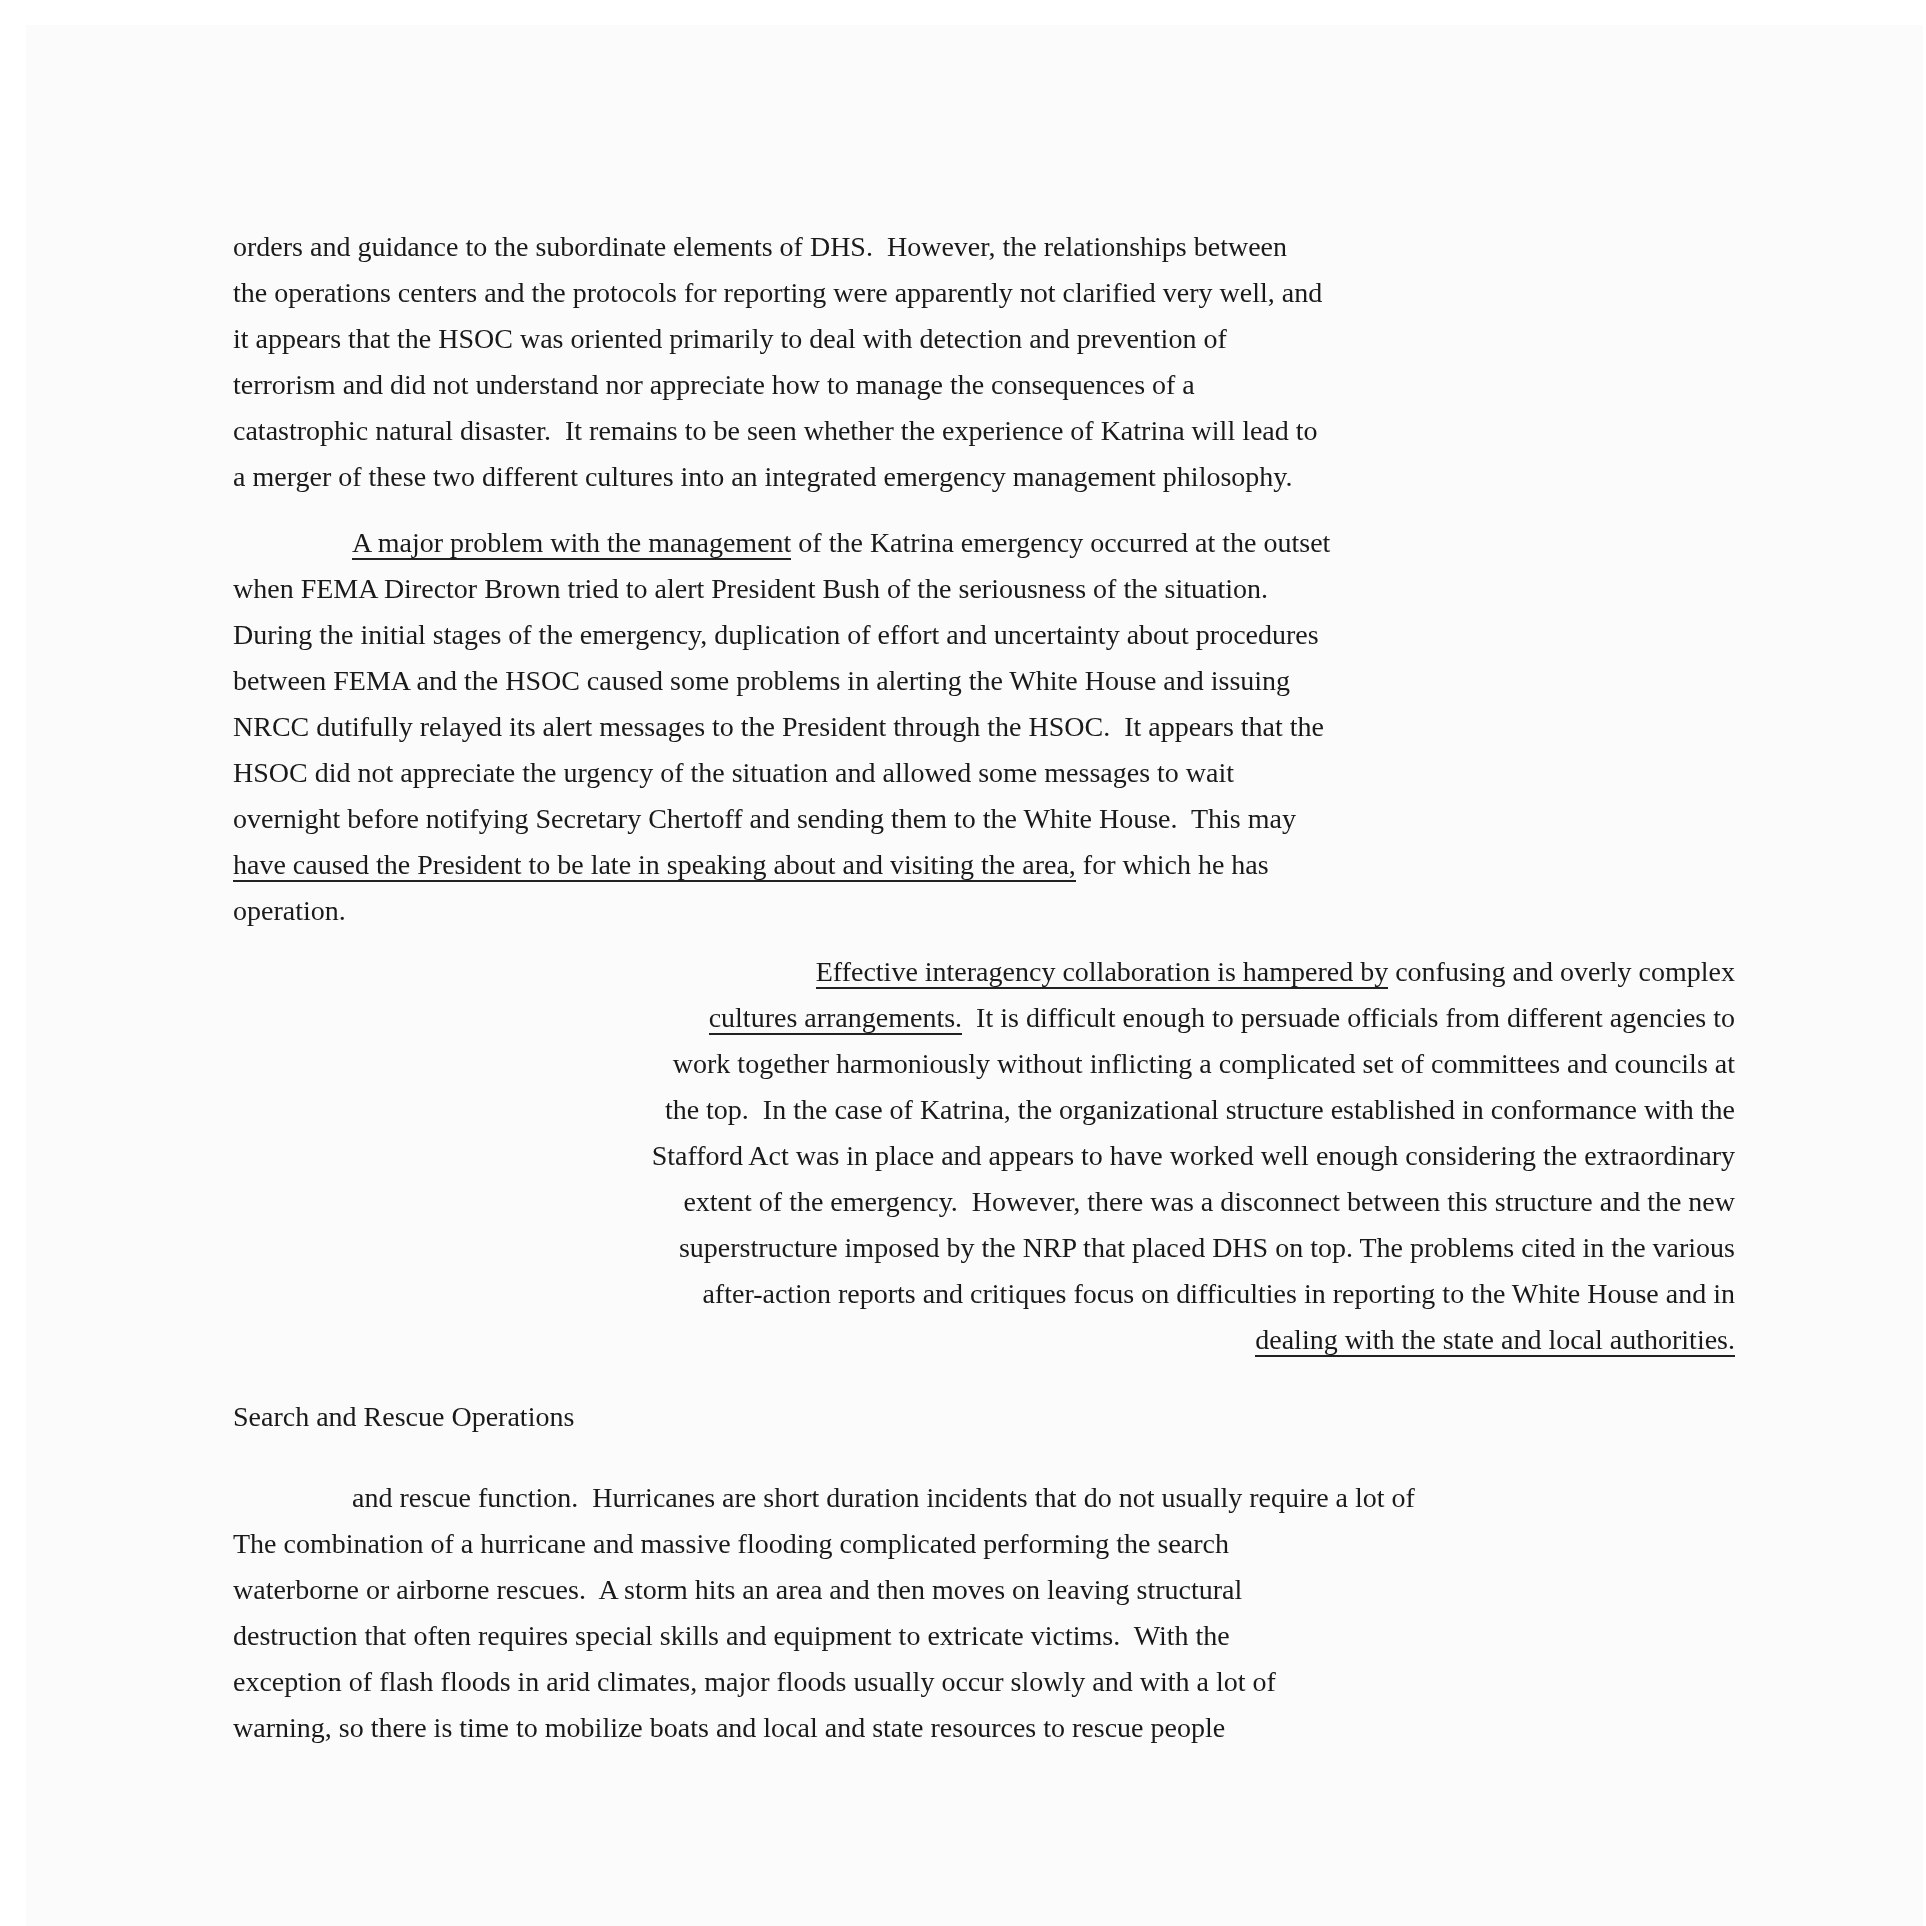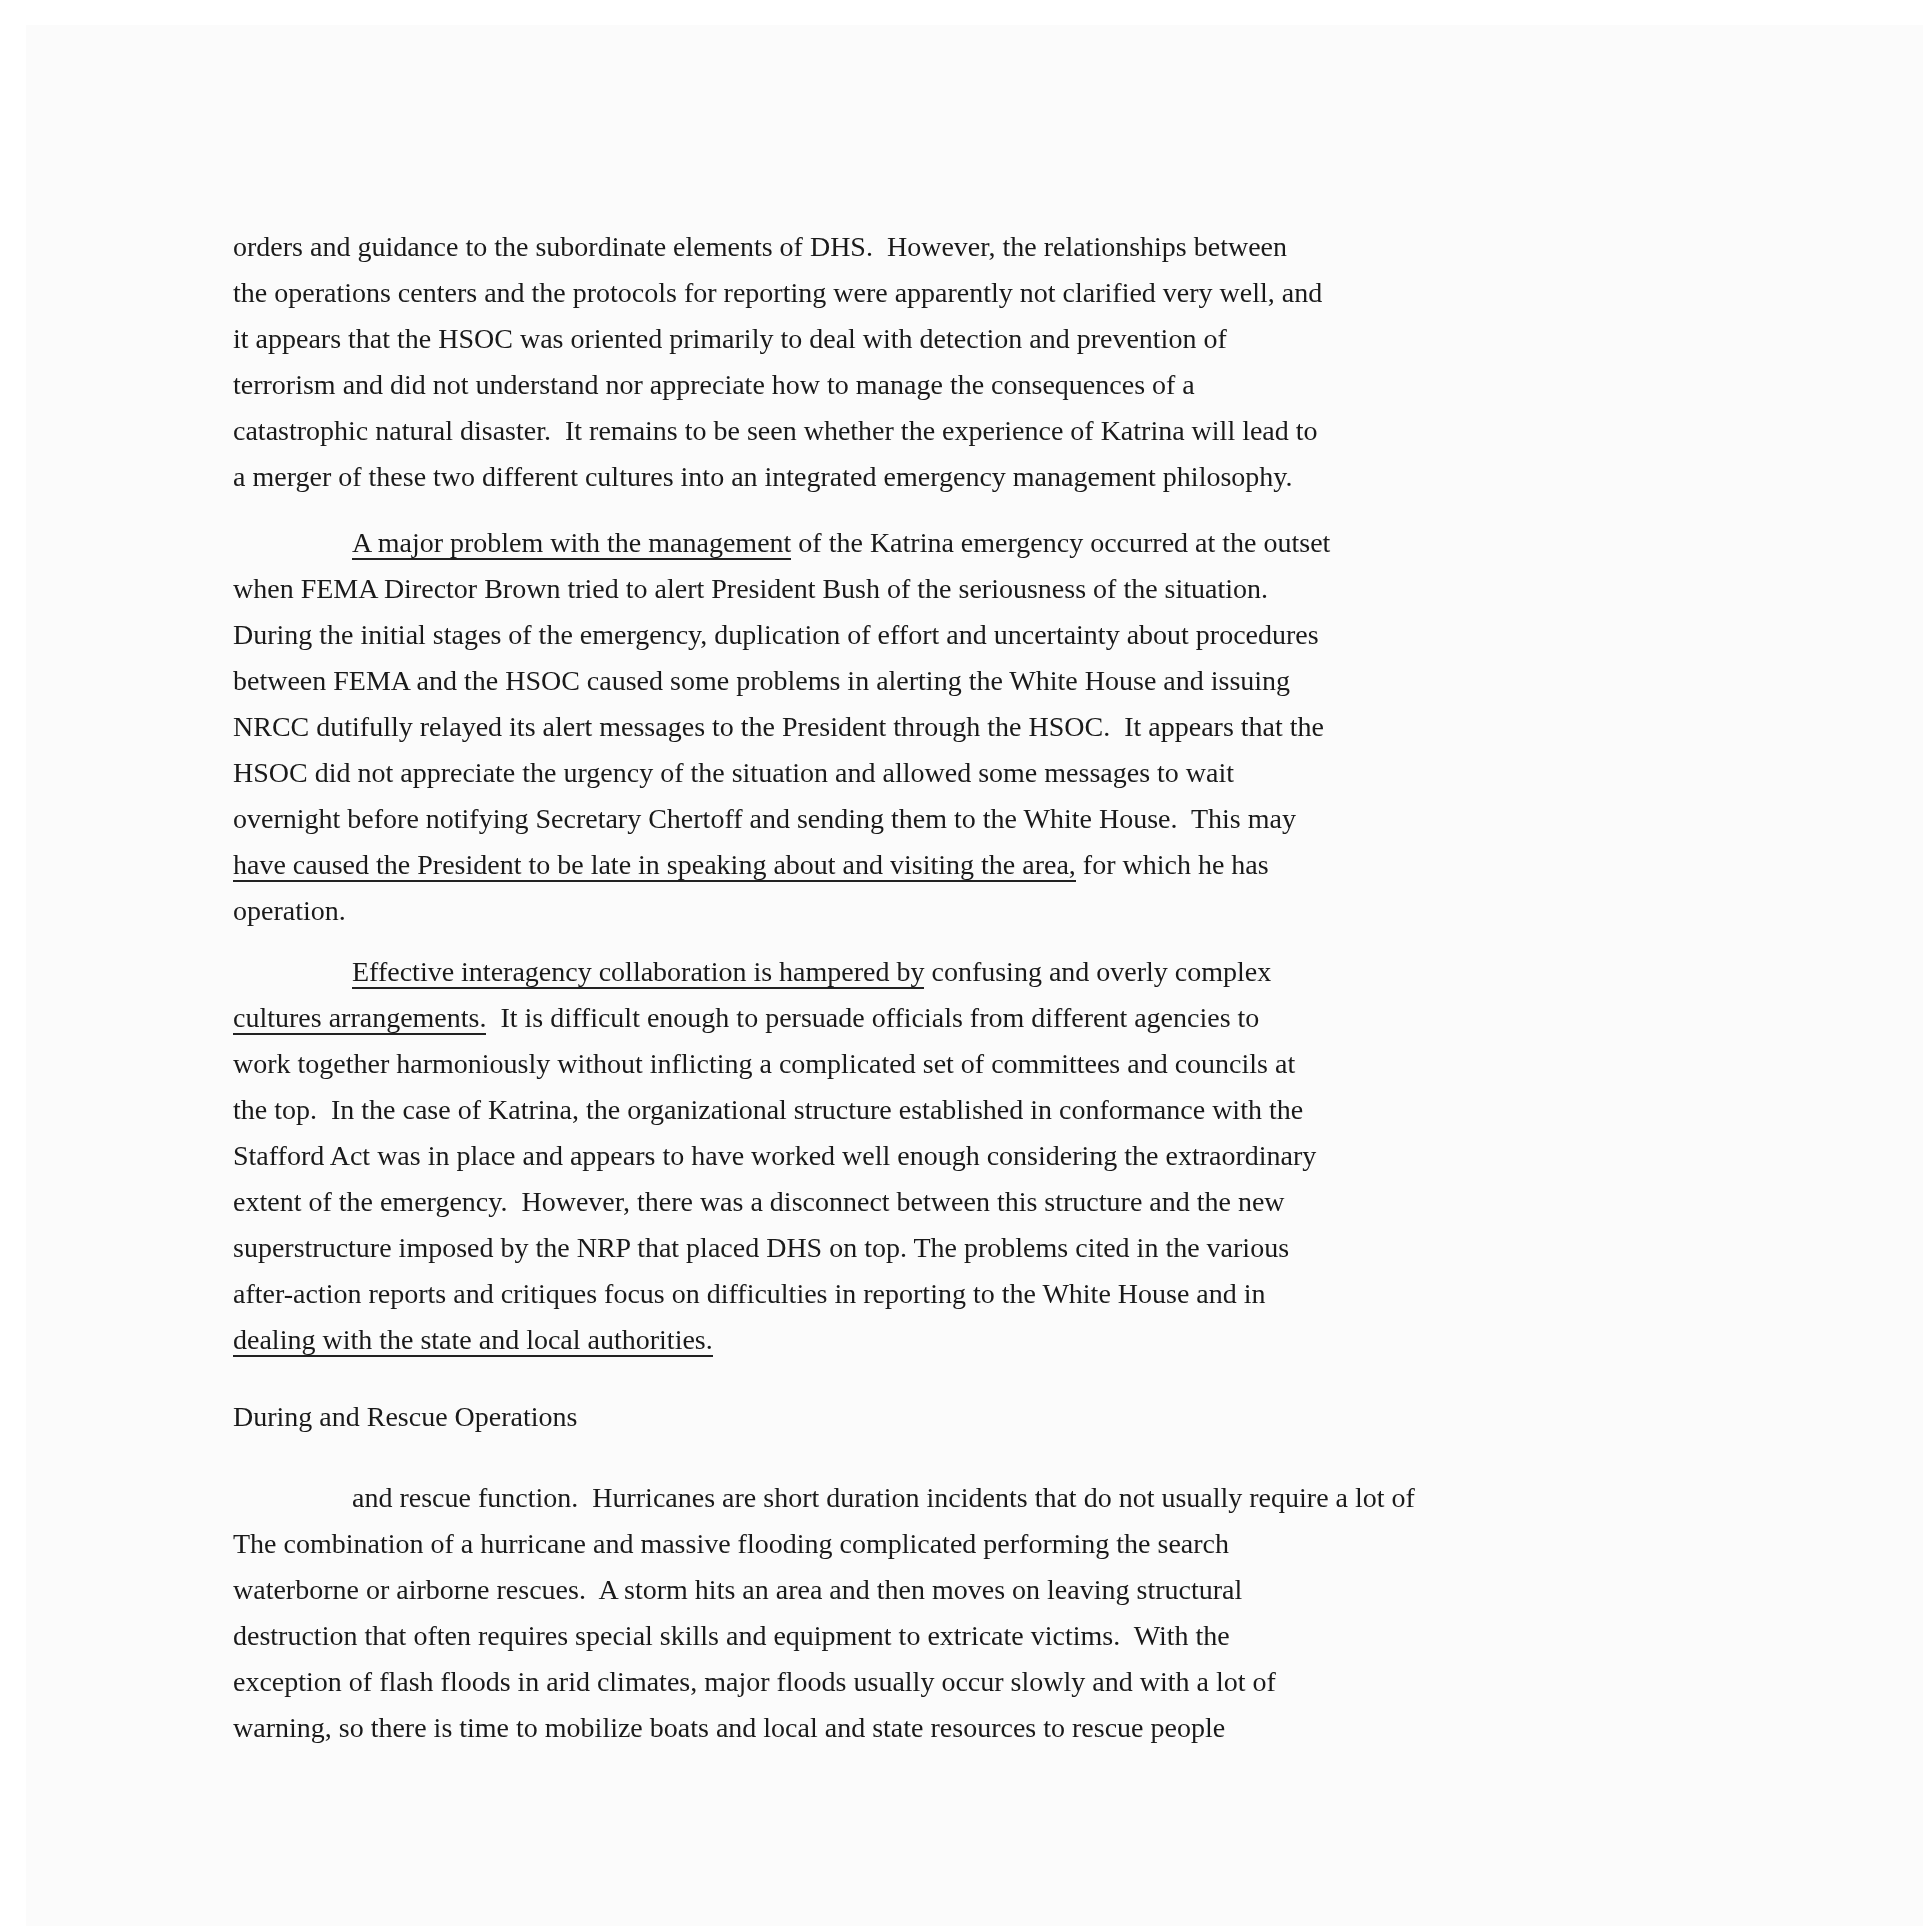--- a/index.html
+++ b/index.html
@@ -24,21 +24,21 @@
     background: #fbfbfb;
   }
   .text-block {
     position: absolute;
     left: 233px;
     top: 224px;
     width: 1502px;
   }
   .block { margin: 0; }
   .block:nth-child(2) { margin-top: 20px; }
-  .block:nth-child(3) { margin-top: 15.4px; }
+  .block:nth-child(3) { margin-top: 15.4px; text-align: right; }
   .block:nth-child(4) { margin-top: 31px; }
   .block:nth-child(5) { margin-top: 35px; }
   .block:nth-child(6) { margin-top: 27px; }
   .line {
     white-space: pre;
     font-size: 28px;
     line-height: 46px;
     height: 46px;
   }
   .indent .line:first-child { padding-left: 119px; }
@@ -76,21 +76,21 @@
       <div class="line"><span class="u">cultures arrangements.</span><span>  It is difficult enough to persuade officials from different agencies to</span></div>
       <div class="line"><span>work together harmoniously without inflicting a complicated set of committees and councils at</span></div>
       <div class="line"><span>the top.  In the case of Katrina, the organizational structure established in conformance with the</span></div>
       <div class="line"><span>Stafford Act was in place and appears to have worked well enough considering the extraordinary</span></div>
       <div class="line"><span>extent of the emergency.  However, there was a disconnect between this structure and the new</span></div>
       <div class="line"><span>superstructure imposed by the NRP that placed DHS on top. The problems cited in the various</span></div>
       <div class="line"><span>after-action reports and critiques focus on difficulties in reporting to the White House and in</span></div>
       <div class="line"><span class="u">dealing with the state and local authorities.</span></div>
     </div>
     <div class="block heading">
-      <div class="line"><span>During and Rescue Operations</span></div>
+      <div class="line"><span>Search and Rescue Operations</span></div>
     </div>
     <div class="block paragraph indent">
       <div class="line"><span>and rescue function.  Hurricanes are short duration incidents that do not usually require a lot of</span></div>
       <div class="line"><span>The combination of a hurricane and massive flooding complicated performing the search</span></div>
       <div class="line"><span>waterborne or airborne rescues.  A storm hits an area and then moves on leaving structural</span></div>
       <div class="line"><span>destruction that often requires special skills and equipment to extricate victims.  With the</span></div>
       <div class="line"><span>exception of flash floods in arid climates, major floods usually occur slowly and with a lot of</span></div>
       <div class="line"><span>warning, so there is time to mobilize boats and local and state resources to rescue people</span></div>
       <div class="line"></div>
     </div>

